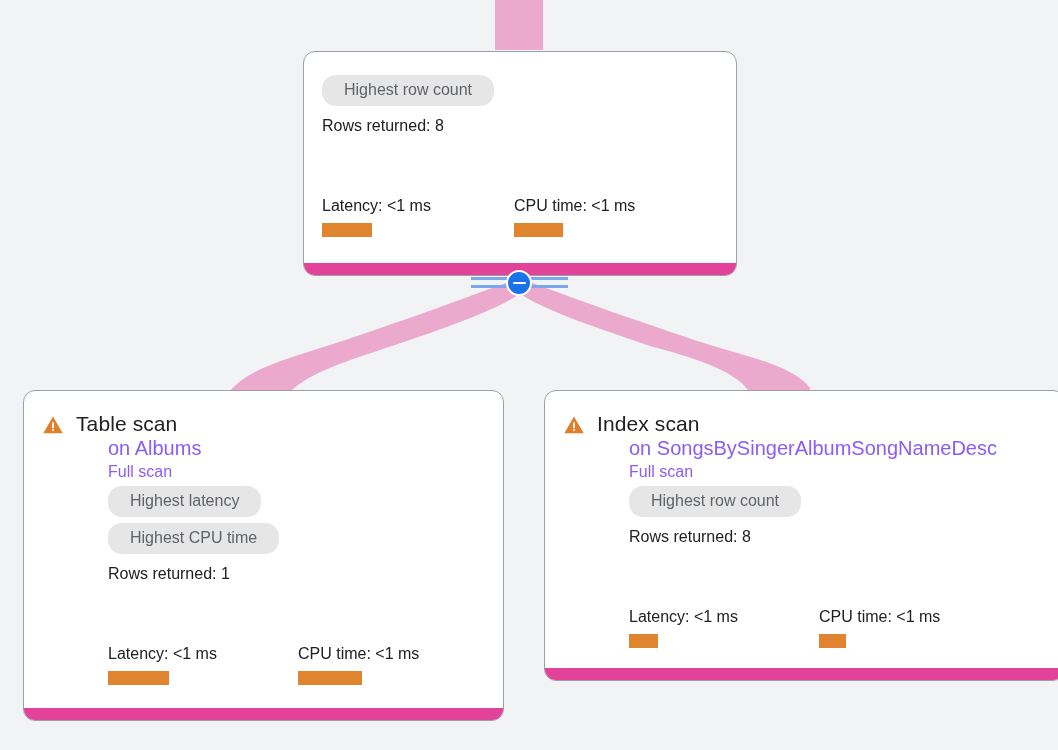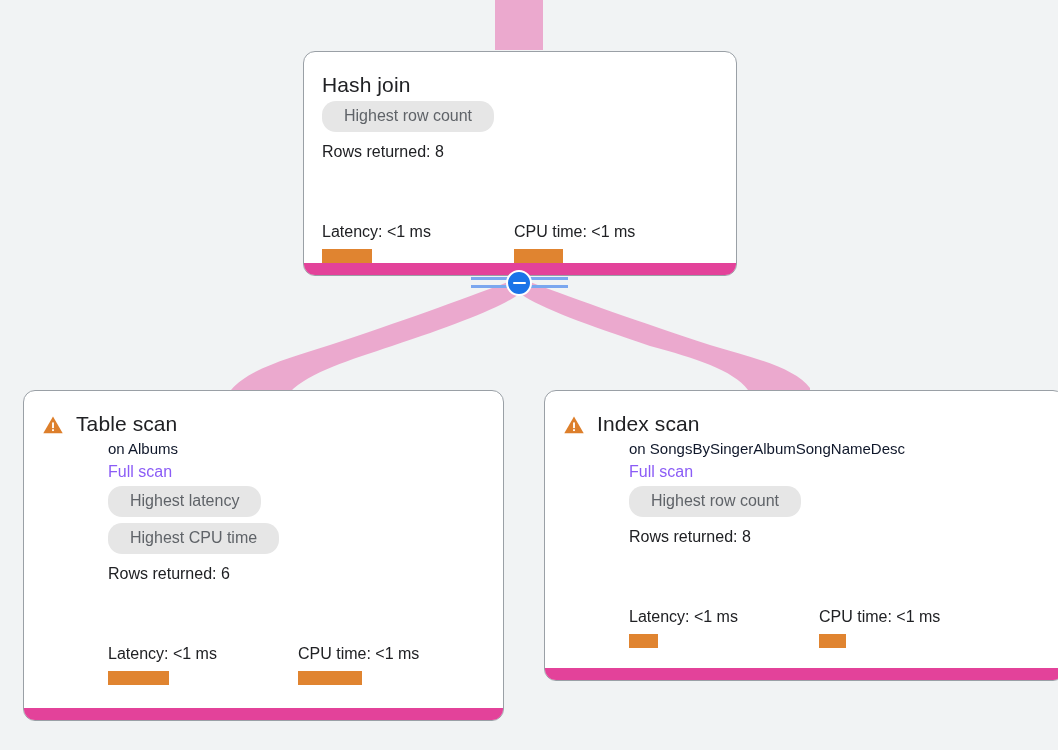--- a/index.html
+++ b/index.html
@@ -69,23 +69,23 @@
     flex: 0 0 auto;
   }
   .node-title {
     font-size: 21px;
     line-height: 26px;
     color: #202124;
     font-weight: 400;
     letter-spacing: .1px;
   }
   .node-sub {
-    font-size: 15px;
+    font-size: 20px;
     line-height: 23px;
-    color: #0f172a;
+    color: #8b5cf6;
   }
   .node-sub2 {
     font-size: 16px;
     line-height: 23px;
     color: #8b5cf6;
   }
 
   .chips {
     margin-top: 3px;
   }
@@ -187,23 +187,20 @@
   <div class="rail" style="left:471px; top:285px; width:40px;"></div>
   <div class="rail" style="left:528px; top:277px; width:40px;"></div>
   <div class="rail" style="left:528px; top:285px; width:40px;"></div>
 
   <div id="collapse-toggle" style="left:506px; top:270px;">
     <span class="minus"></span>
   </div>
 
   <div class="node-card" style="left:303px; top:51px; width:434px; height:225px;">
     <div class="card-body">
-      <div class="card-head">
-        <div class="node-title">Hash join</div>
-      </div>
       <div class="chips">
         <span class="chip">Highest row count</span>
       </div>
       <div class="rows-line">Rows returned: 8</div>
       <div class="metrics">
         <div class="metric" style="width:192px;">
           <div class="metric-label">Latency: &lt;1 ms</div>
           <div class="metric-bar" style="width:50px;"></div>
         </div>
         <div class="metric">
@@ -225,21 +222,21 @@
         </svg>
         <div class="node-title">Table scan</div>
       </div>
       <div style="padding-left:66px;">
         <div class="node-sub">on Albums</div>
         <div class="node-sub2">Full scan</div>
         <div class="chips">
           <span class="chip">Highest latency</span><br>
           <span class="chip">Highest CPU time</span>
         </div>
-        <div class="rows-line">Rows returned: 6</div>
+        <div class="rows-line">Rows returned: 1</div>
         <div class="metrics">
           <div class="metric" style="width:190px;">
             <div class="metric-label">Latency: &lt;1 ms</div>
             <div class="metric-bar" style="width:61px;"></div>
           </div>
           <div class="metric">
             <div class="metric-label">CPU time: &lt;1 ms</div>
             <div class="metric-bar" style="width:64px;"></div>
           </div>
         </div>

